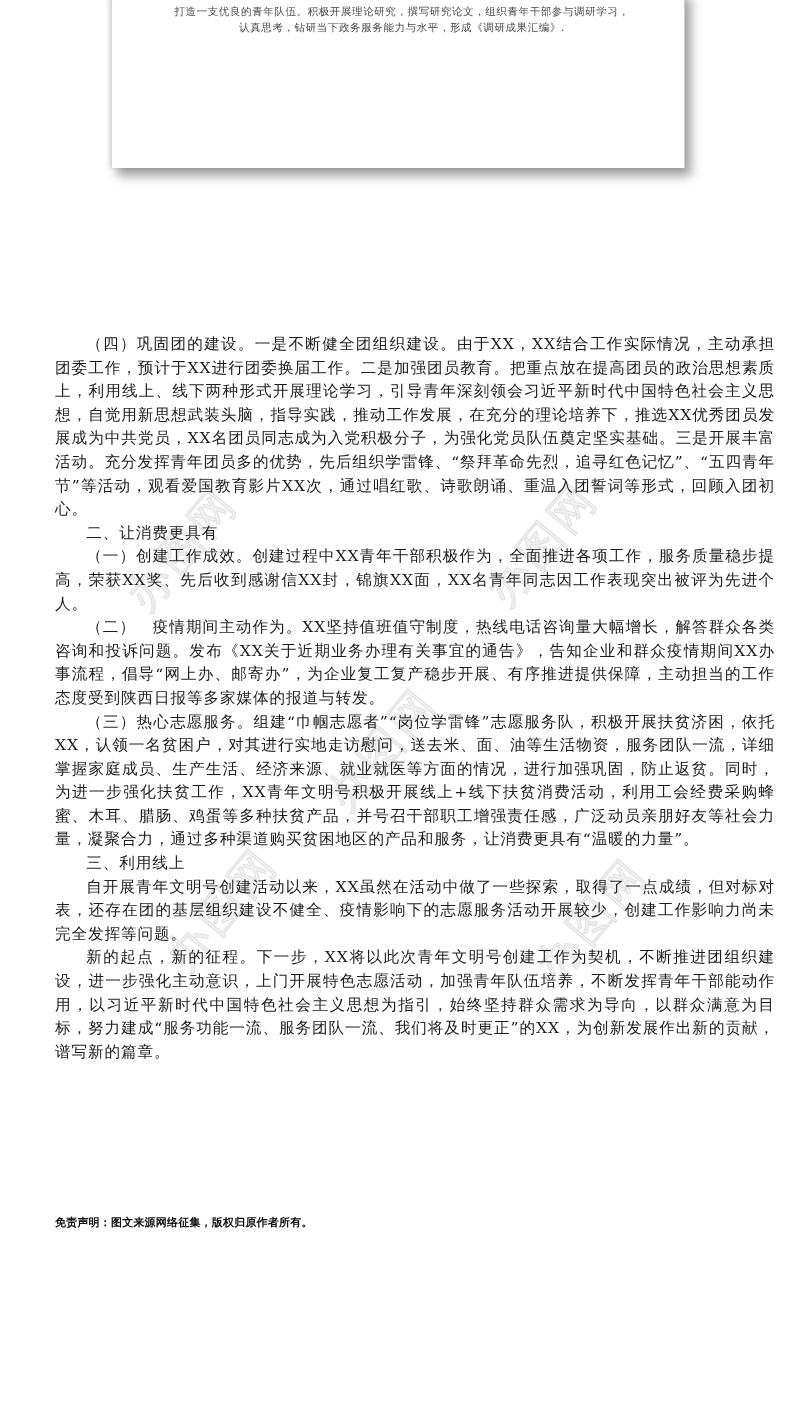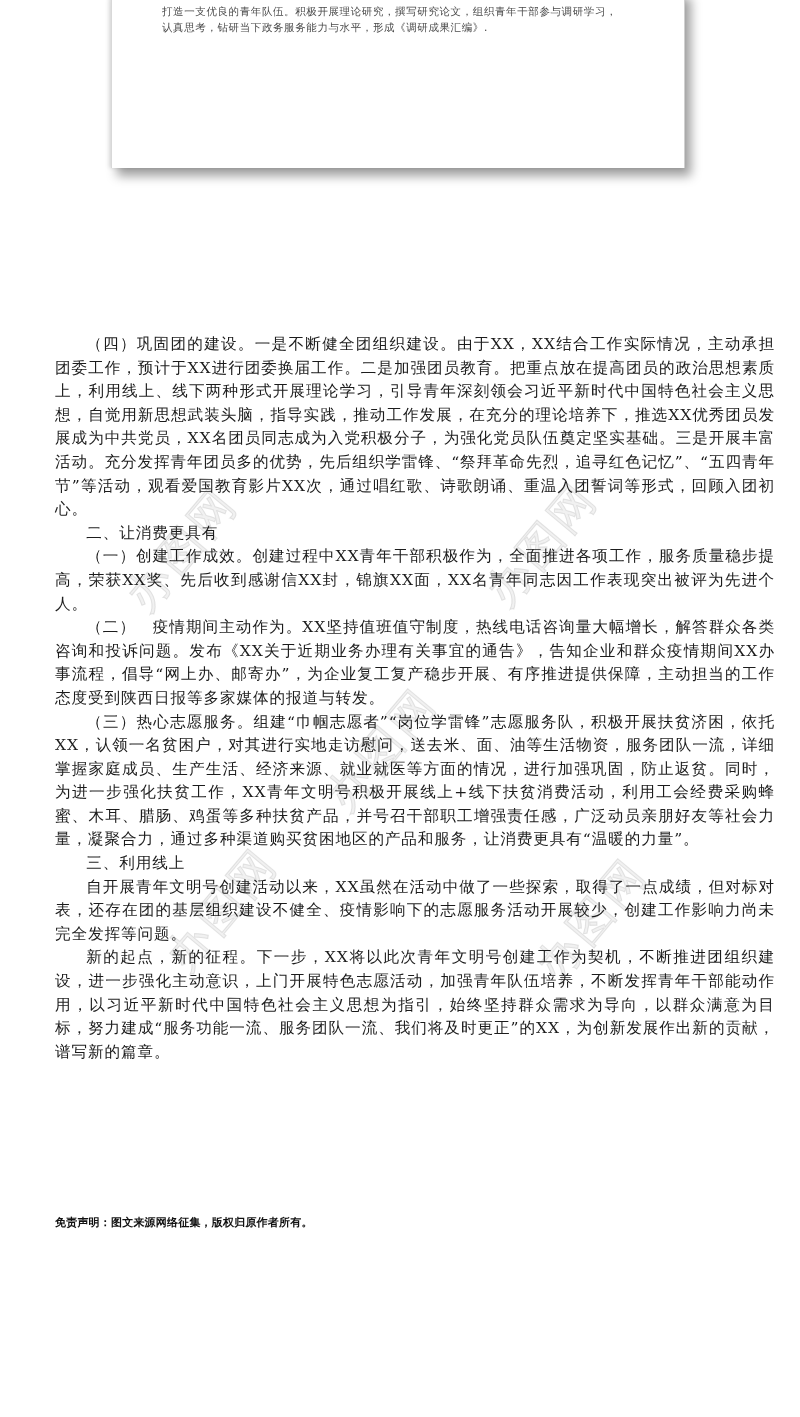--- a/index.html
+++ b/index.html
@@ -3,21 +3,21 @@
 <meta charset="utf-8">
 <style>
   html, body { margin: 0; padding: 0; background: #ffffff; }
   body { width: 800px; height: 1417px; position: relative; overflow: hidden;
          font-family: "DejaVu Serif", "Liberation Serif", serif; color: #1a1a1a; }
 
   
   .preview-card { position: absolute; left: 111px; top: -10px; width: 572px; height: 178px;
                   background: #ffffff; border-left: 1px solid #d8d8d8; border-right: 1px solid #d0d0d0;
                   box-shadow: 6px 8px 10px rgba(0,0,0,0.38), -2px 0 4px rgba(0,0,0,0.12); }
-  .preview-lines { position: absolute; left: 50px; top: 10px; width: 480px; }
+  .preview-lines { position: absolute; left: 50px; top: 10px; width: 480px; text-align: center; }
   .preview-line { font-size: 10.5px; line-height: 15.5px; color: #4a4a4a; white-space: nowrap;
                   letter-spacing: 0.6px; }
   .preview-line.partial { height: 4px; overflow: hidden; opacity: 0.5; }
 
   
   .doc-body { position: absolute; left: 55px; top: 333px; width: 720px; }
   .para { font-size: 15.6px; line-height: 23.6px; margin: 0; text-indent: 2em;
           text-align: justify; letter-spacing: 0.9px; color: #1c1c1c; }
   .para.heading { text-indent: 2em; }
 

